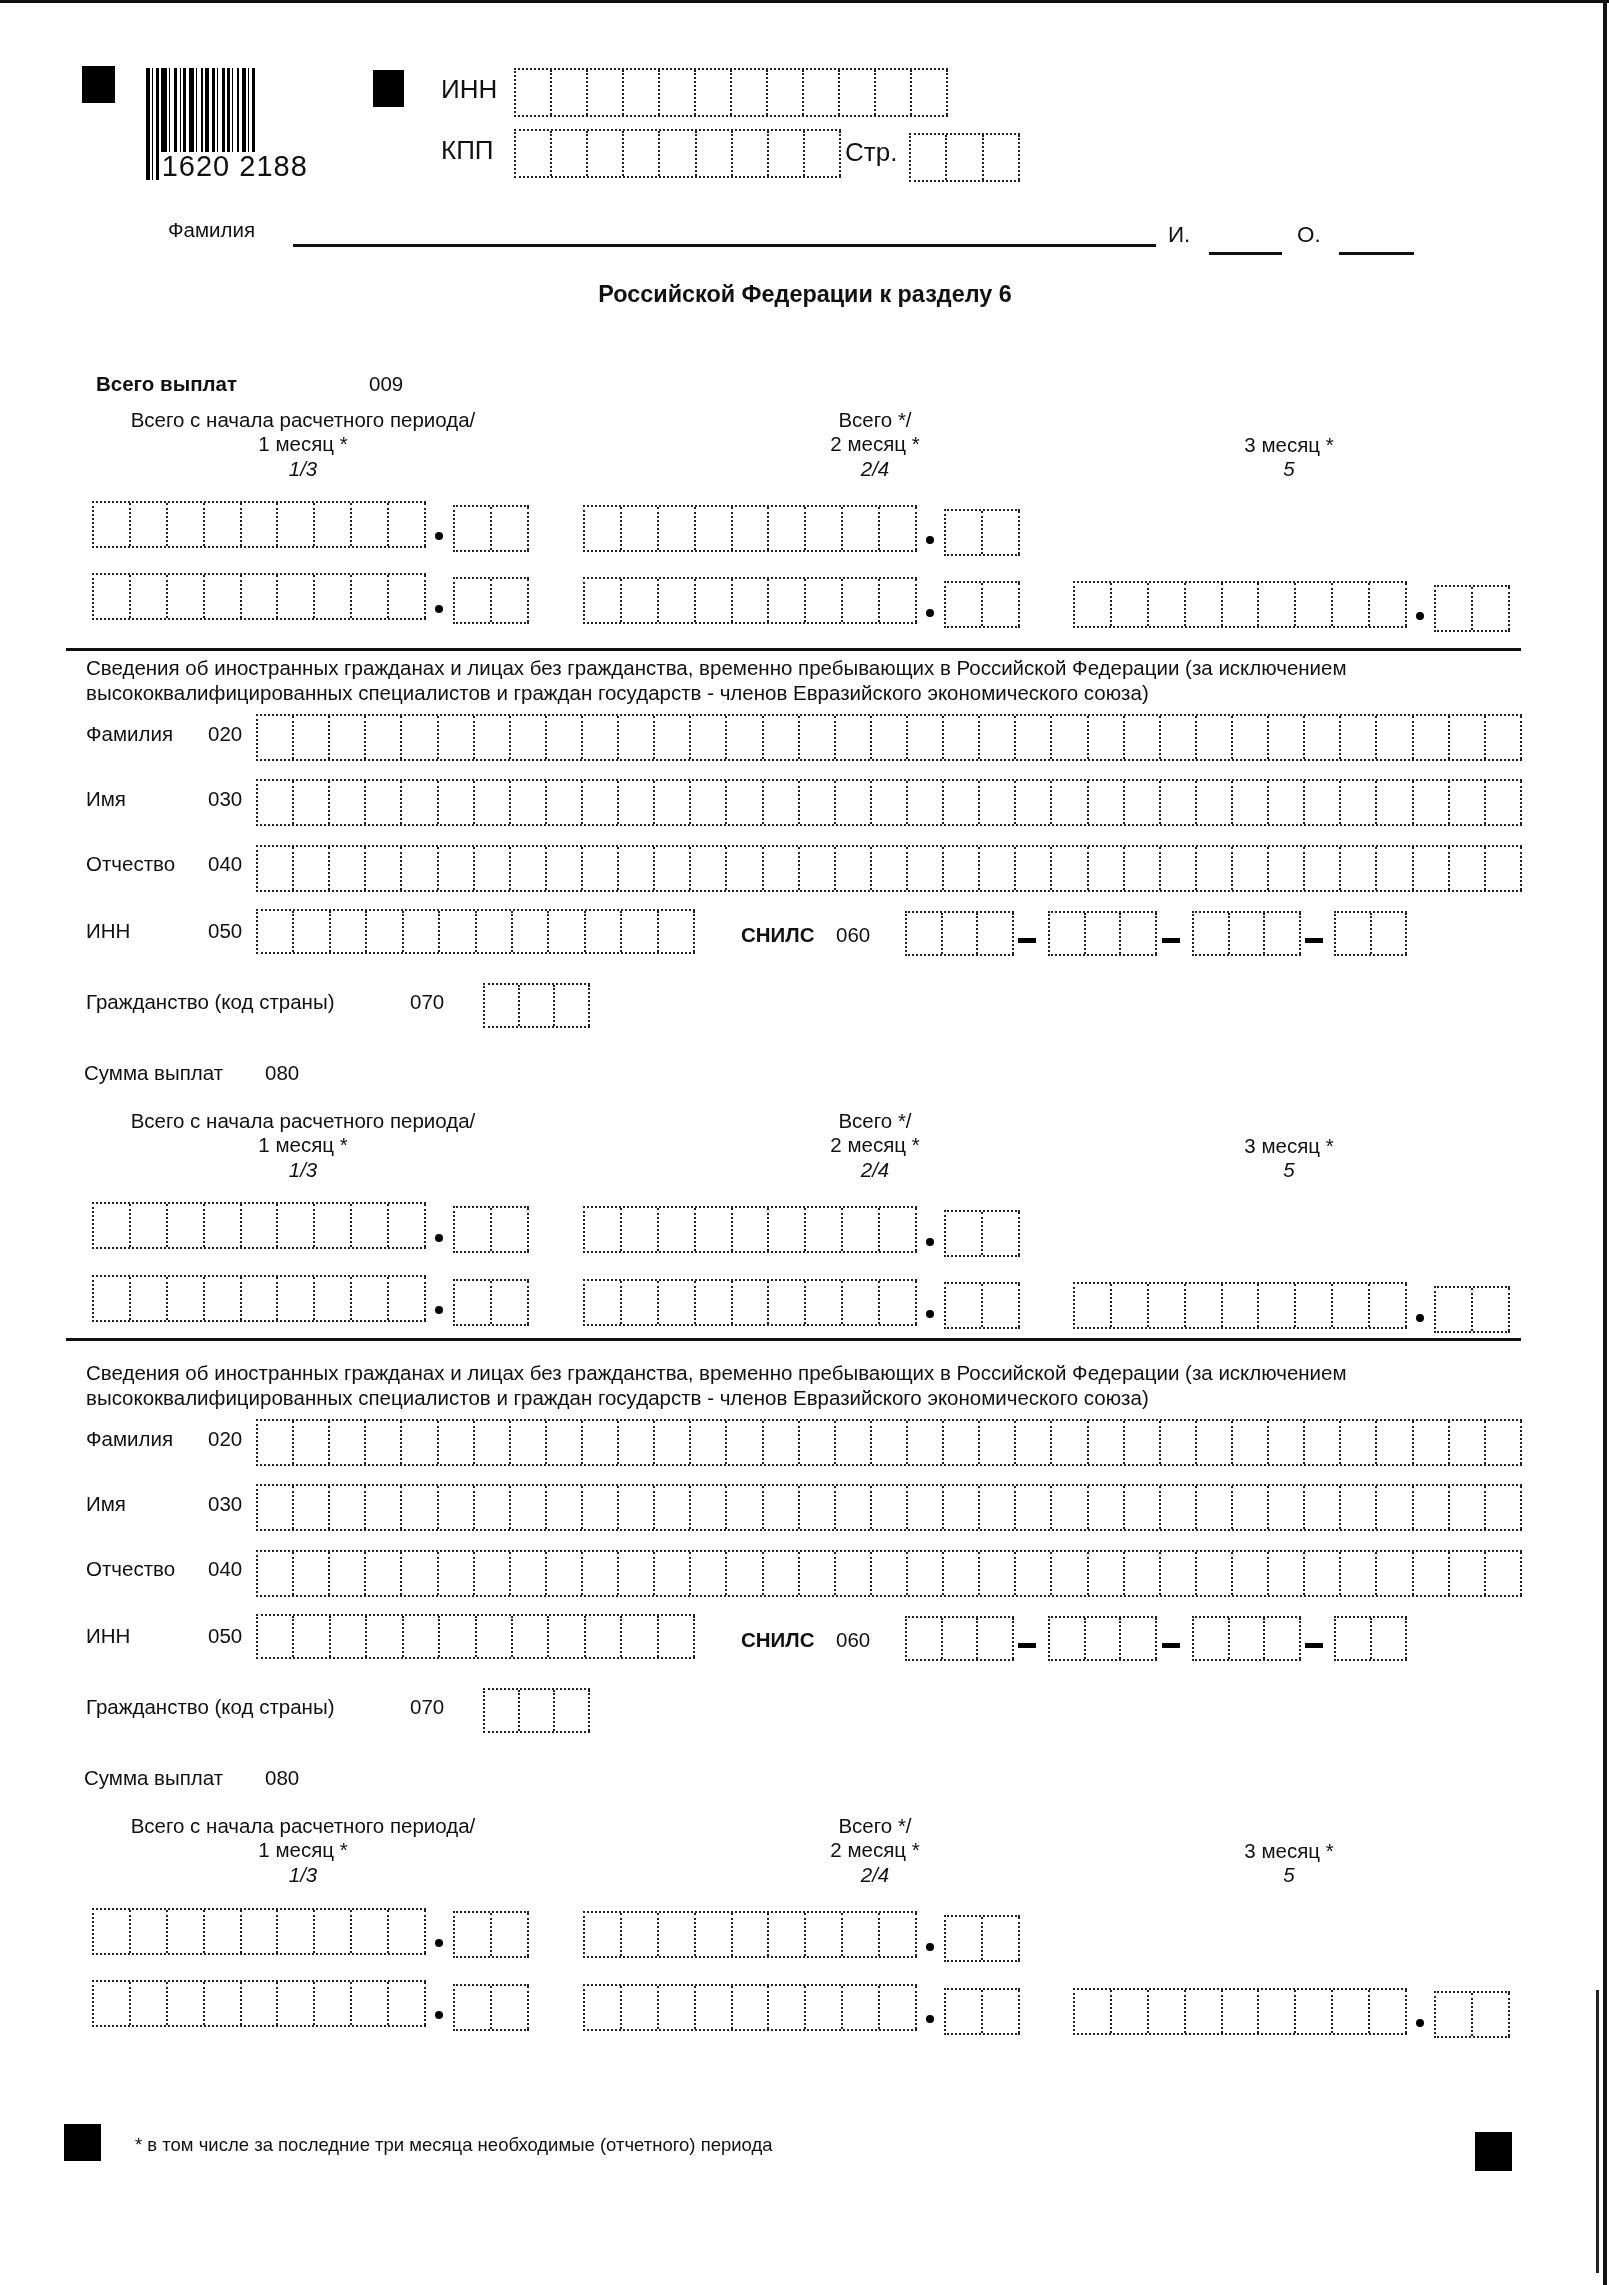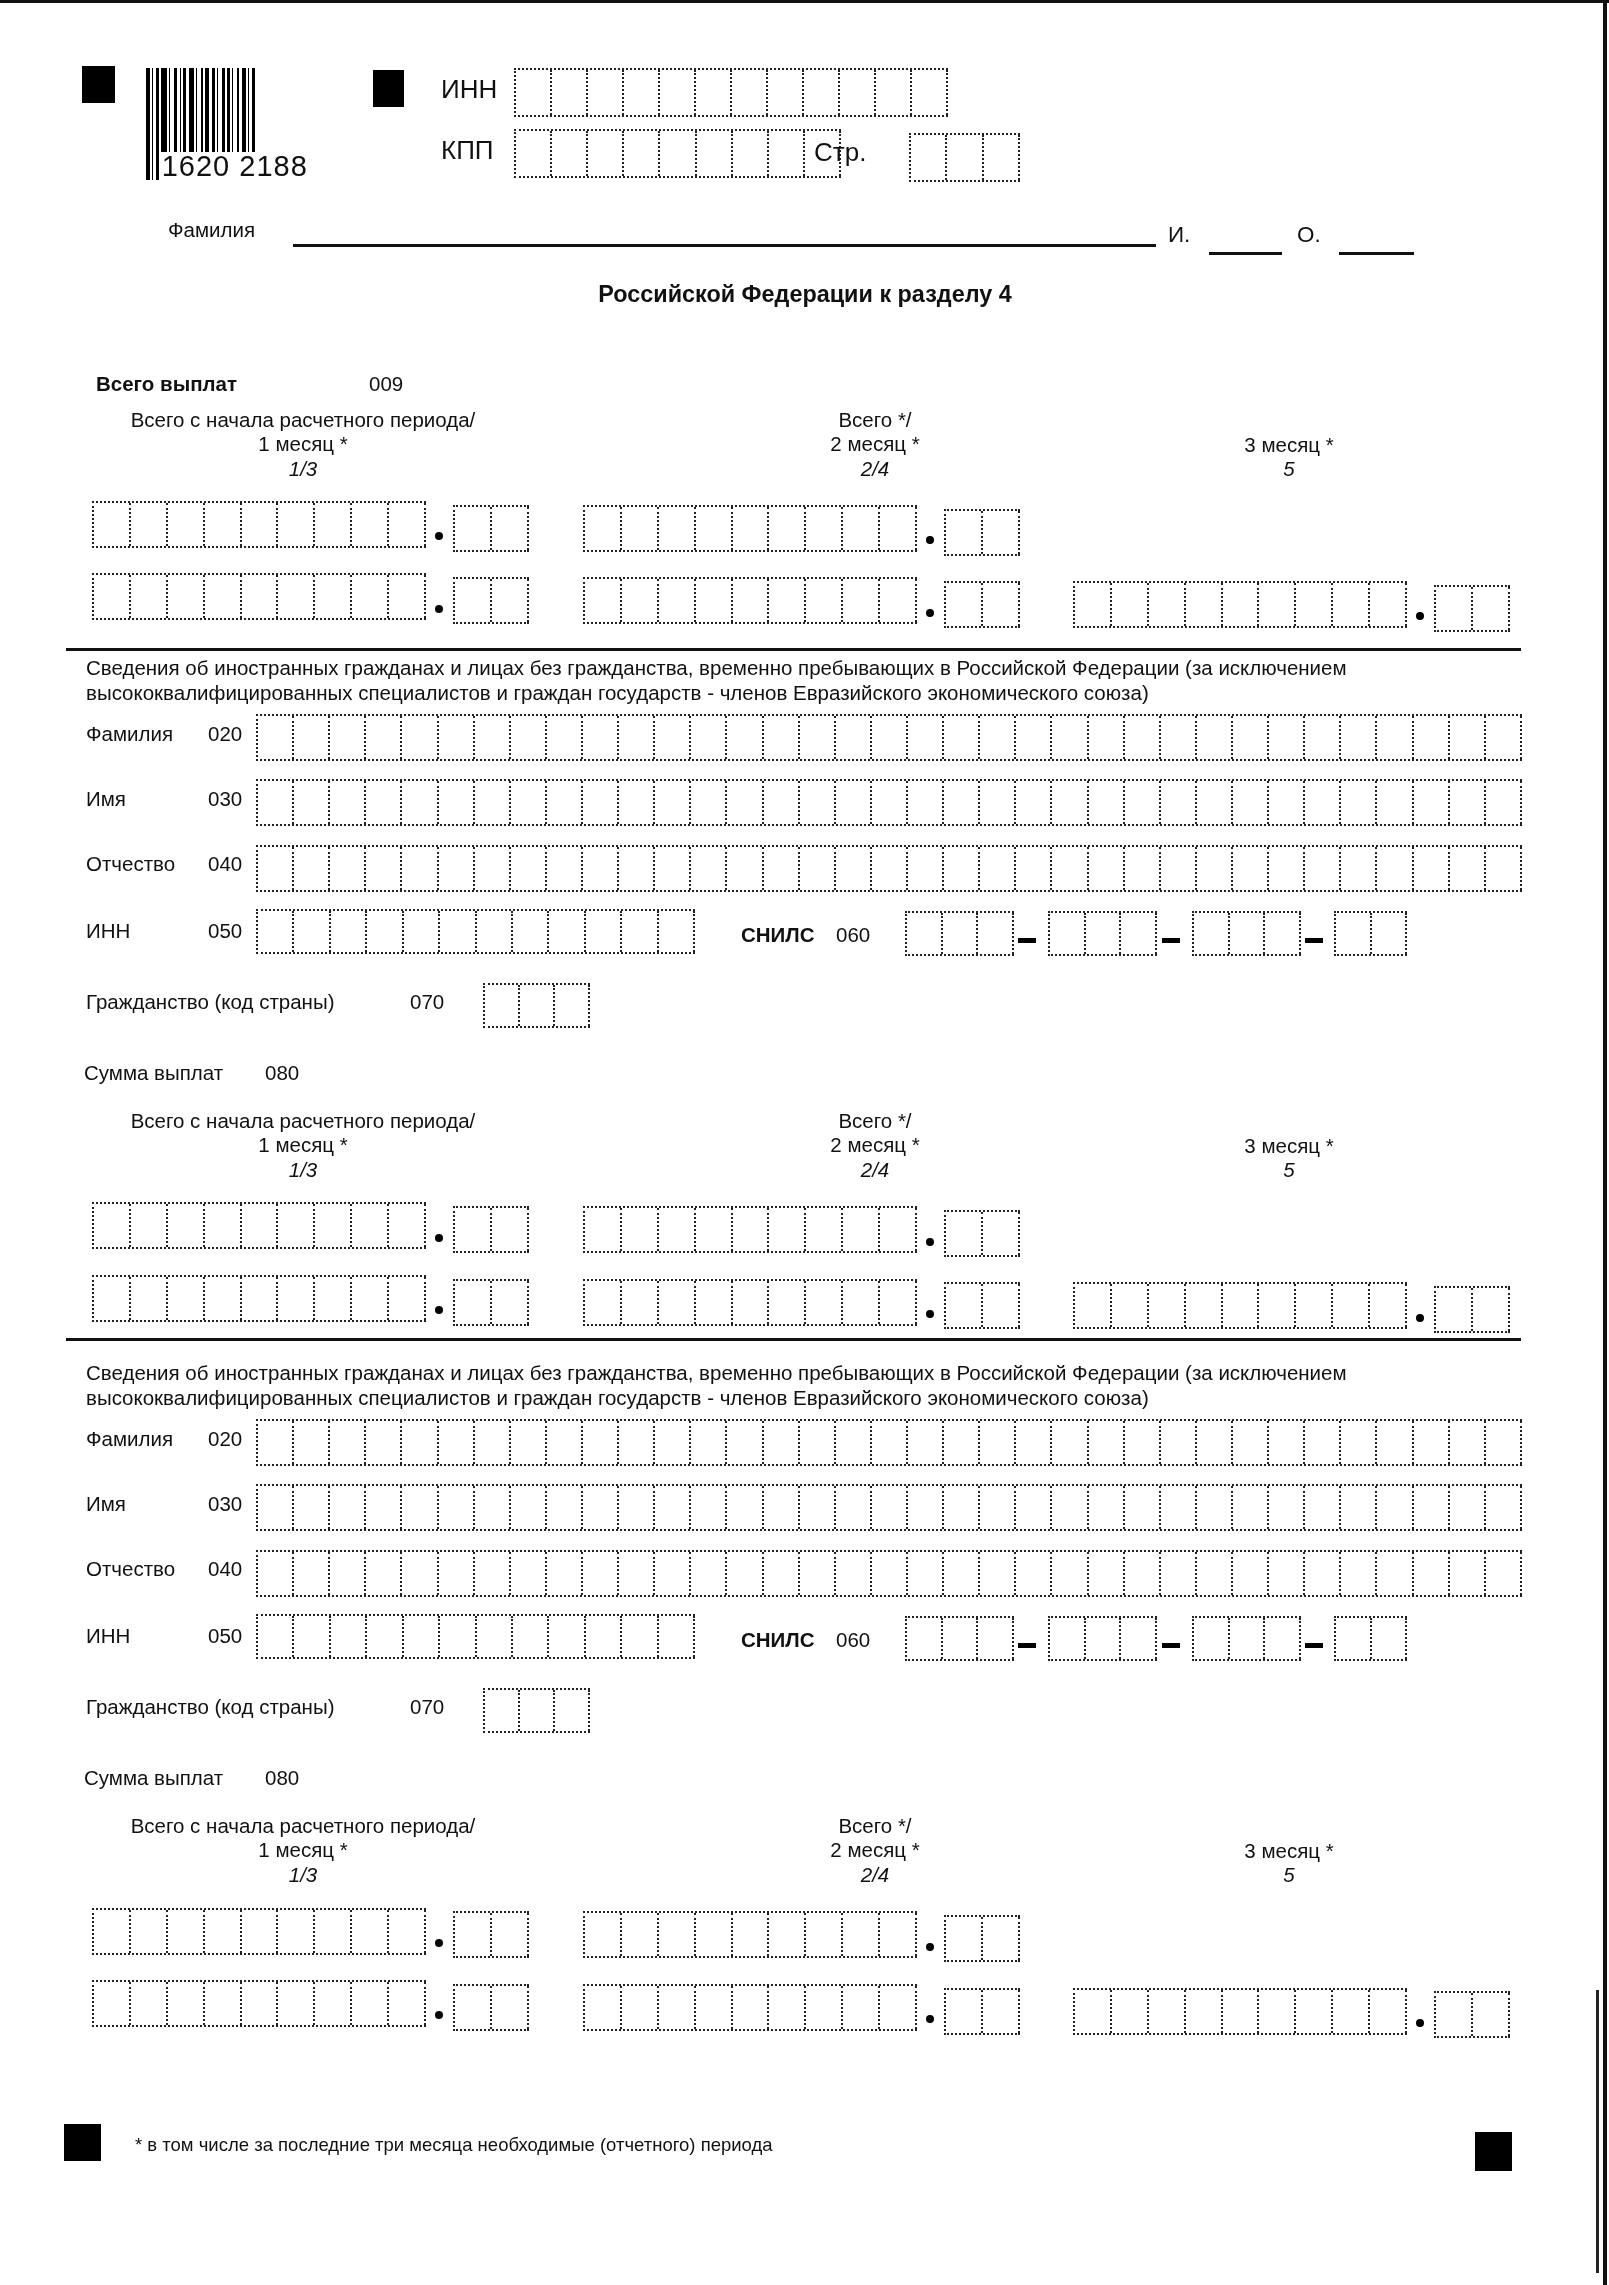--- a/index.html
+++ b/index.html
@@ -105,36 +105,36 @@
     <div class="cell" style="flex: 1 1 0%;"></div>
     <div class="cell" style="flex: 1 1 0%;"></div>
     <div class="cell" style="flex: 1 1 0%;"></div>
     <div class="cell" style="flex: 1 1 0%;"></div>
     <div class="cell" style="flex: 1 1 0%;"></div>
     <div class="cell" style="flex: 1 1 0%;"></div>
     <div class="cell" style="flex: 1 1 0%;"></div>
     <div class="cell" style="flex: 1 1 0%;"></div>
     <div class="cell" style="flex: 1 1 0%;"></div>
   </div>
-<div class="abs lbl" style="left:814px;top:137px;font-size:26px;">Стр.</div>
+<div class="abs lbl" style="left:845px;top:137px;font-size:26px;">Стр.</div>
 <div class="abs cells" id="hdr-page" style="left:909px;top:133px;width:111px;height:49px;">
     <div class="cell" style="flex: 1 1 0%;"></div>
     <div class="cell" style="flex: 1 1 0%;"></div>
     <div class="cell" style="flex: 1 1 0%;"></div>
   </div>
 
 <div class="abs lbl-sm" style="left:168px;top:218px;">Фамилия</div>
 <div class="abs uline" style="left:293px;top:244px;width:863px;"></div>
 <div class="abs lbl" style="left:1168px;top:222px;">И.</div>
 <div class="abs uline" style="left:1209px;top:252px;width:73px;"></div>
 <div class="abs lbl" style="left:1297px;top:222px;">О.</div>
 <div class="abs uline" style="left:1339px;top:252px;width:75px;"></div>
 
 <div class="abs title" style="left:59px;top:281px;width:1492px;">
-  <div>Российской Федерации к разделу 4</div>
+  <div>Российской Федерации к разделу 6</div>
 </div>
 
 <div class="abs lbl-sm bold" style="left:96px;top:372px;">Всего выплат</div>
 <div class="abs lbl-sm" style="left:369px;top:372px;">009</div>
 
 <div id="money-block-0"></div>
 
 <div class="abs hr" style="left:66px;top:648px;width:1455px;"></div>
 
 <div id="foreign-0"></div>

